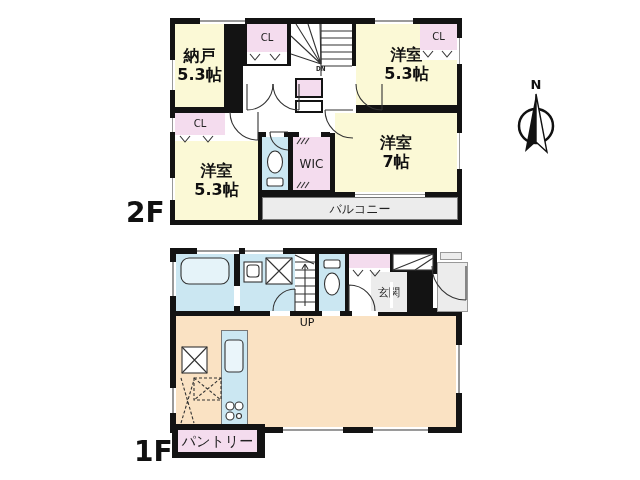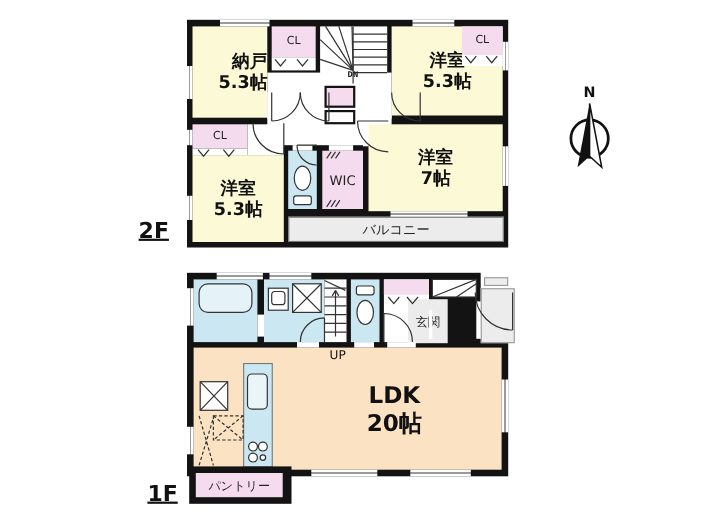--- a/index.html
+++ b/index.html
@@ -12,40 +12,40 @@
   .blue{background:#CBE7F2;}
   .peach{background:#FAE2C3;}
   .gray{background:#ECECEC;}
   .white{background:#ffffff;}
   .room{display:flex;flex-direction:column;align-items:center;justify-content:center;text-align:center;}
   .rname{font-weight:bold;font-size:16px;line-height:1.18;color:#111;white-space:nowrap;}
   .cl-label{font-size:10px;line-height:1;color:#222;}
   .tiny{font-size:8px;font-weight:bold;color:#222;line-height:1;font-family:Liberation Mono, monospace;}
   .up-label{font-size:11px;font-weight:normal;line-height:1;}
   .big{font-weight:bold;font-size:21px;line-height:1.25;white-space:nowrap;}
-  .floor-label{font-weight:bold;font-size:20px;line-height:1;text-decoration:underline;}
+  .floor-label{font-weight:bold;font-size:28px;line-height:1;}
   .balcony-label{font-size:12px;color:#222;line-height:1;}
   .genkan-label{font-size:11px;color:#222;line-height:1;}
-  .pantry-label{font-size:11px;color:#222;line-height:1;}
+  .pantry-label{font-size:14px;color:#222;line-height:1;}
   .win-h{background:linear-gradient(#fff 0 40%,#9a9a9a 40% 60%,#fff 60% 100%);}
   .win-v{background:linear-gradient(90deg,#fff 0 40%,#9a9a9a 40% 60%,#fff 60% 100%);}
   svg{position:absolute;left:0;top:0;}
   .n-label{font-size:13px;font-weight:bold;text-align:center;line-height:1;}
 </style>
 </head>
 <body>
 
 <div id="canvas">
 
   <div class="abs wall" style="left:170px;top:18px;width:292px;height:207px;"></div>
 
   <div class="abs white" style="left:291px;top:24px;width:61px;height:52px;"></div>
   <div class="abs white" style="left:243px;top:66px;width:113px;height:66px;"></div>
 
-  <div class="abs yellow room" style="left:175px;top:24px;width:68px;height:83px;align-items:flex-end;">
+  <div class="abs yellow room" style="left:175px;top:24px;width:49px;height:83px;">
     <div class="rname">納戸</div>
     <div class="rname">5.3帖</div>
   </div>
   <div class="abs pink room" style="left:247px;top:24px;width:40px;height:28px;">
     <div class="cl-label">CL</div>
   </div>
   <div class="abs white" style="left:247px;top:52px;width:40px;height:12px;"></div>
 
   <div class="abs pink" style="left:295px;top:78px;width:28px;height:20px;border:2px solid #131313;"></div>
   <div class="abs white" style="left:295px;top:100px;width:28px;height:13px;border:2px solid #131313;"></div>
@@ -214,20 +214,16 @@
       <g stroke-dasharray="3,2">
         <rect x="24" y="130" width="27" height="22"></rect>
         <path d="M24,130 L51,152 M51,130 L24,152"></path>
         <path d="M11,130 L24,175 M11,175 L24,132"></path>
       </g>
     </g>
   </svg>
 
   <div class="abs up-label" style="left:294px;top:317px;width:26px;text-align:center;">UP</div>
 
-  <div class="abs" style="left:296px;top:346px;width:125px;text-align:center;">
-    <div class="big">LDK</div>
-    <div class="big">20帖</div>
-  </div>
 
   <div class="abs floor-label" style="left:134px;top:438px;width:36px;">1F</div>
 
 </div>
 
 </body></html>

